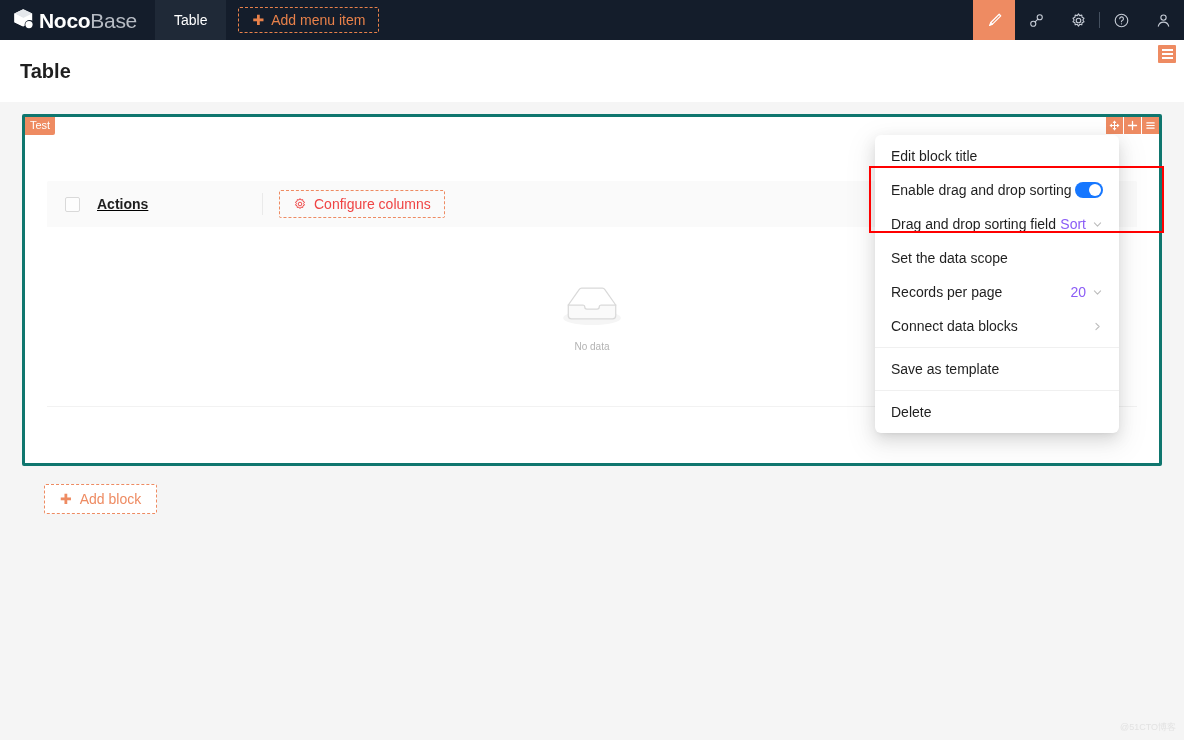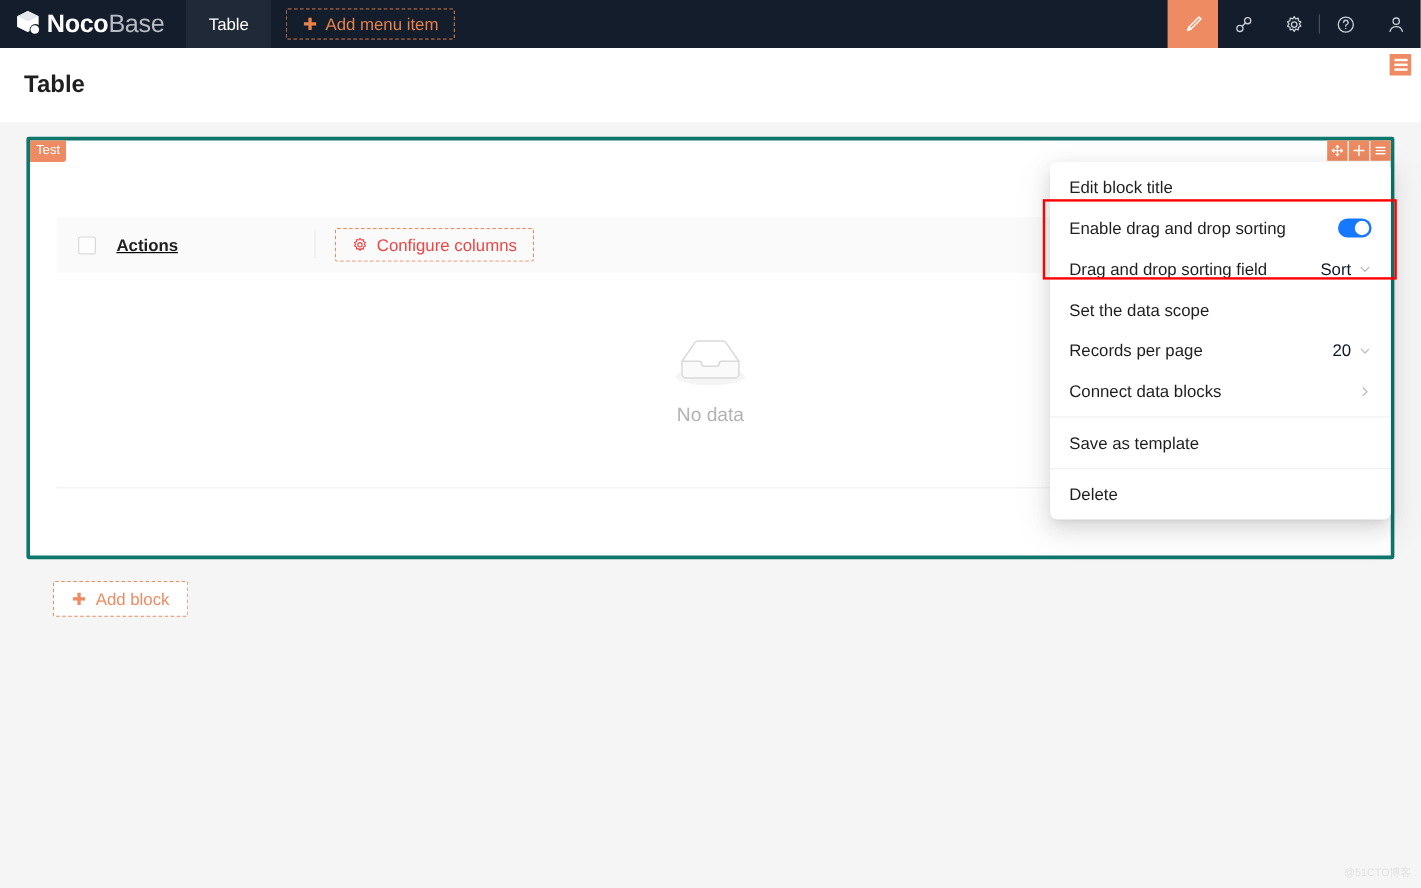--- a/index.html
+++ b/index.html
@@ -207,21 +207,21 @@
 
   .table-body {
     height: 180px;
     display: flex;
     flex-direction: column;
     align-items: center;
     justify-content: center;
     border-bottom: 1px solid #f2f2f2;
   }
   .empty-icon { margin-bottom: 8px; }
-  .empty-text { color: #b3b3b3; font-size: 16px; }
+  .empty-text { color: #b3b3b3; font-size: 10px; }
 
   .table-footer { height: 46px; }
 
   .add-block-wrap { padding: 18px 22px 0 22px; }
   .add-block {
     display: inline-flex;
     align-items: center;
     gap: 8px;
     border: 1px dashed #ee8b62;
     color: #ee8b62;
@@ -230,21 +230,21 @@
     border-radius: 2px;
     cursor: pointer;
     background: #ffffff;
   }
 
   
   .dropdown {
     position: absolute;
     left: 875px;
     top: 135px;
-    width: 284px;
+    width: 244px;
     background: #ffffff;
     border-radius: 6px;
     box-shadow: 0 6px 16px rgba(0,0,0,0.12), 0 3px 6px -4px rgba(0,0,0,0.12), 0 9px 28px 8px rgba(0,0,0,0.05);
     padding: 4px 0;
     z-index: 60;
   }
   .menu-item {
     display: flex;
     align-items: center;
     justify-content: space-between;
@@ -253,21 +253,21 @@
     font-size: 14px;
     color: #1f1f1f;
     cursor: pointer;
     white-space: nowrap;
   }
   .menu-label { flex: 1; }
   .menu-value {
     display: flex;
     align-items: center;
     gap: 6px;
-    color: #0f172a;
+    color: #8b5cf6;
     font-size: 14px;
   }
   .menu-divider { height: 1px; background: #f0f0f0; margin: 4px 0; }
 
   .switch {
     width: 28px;
     height: 16px;
     border-radius: 8px;
     position: relative;
     cursor: pointer;

